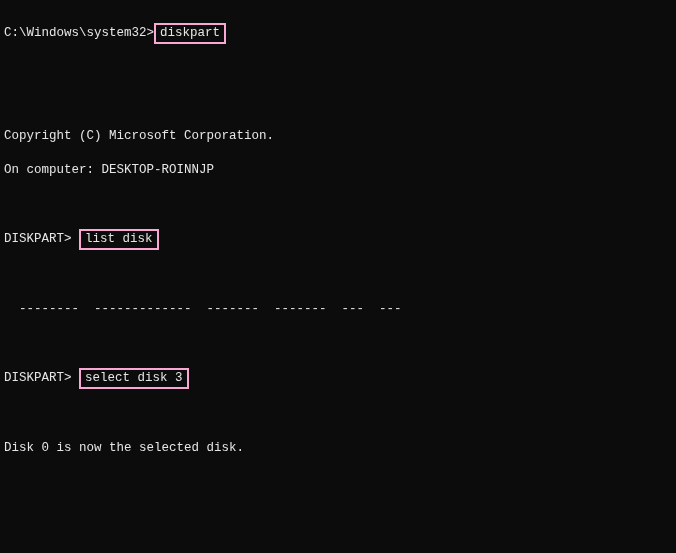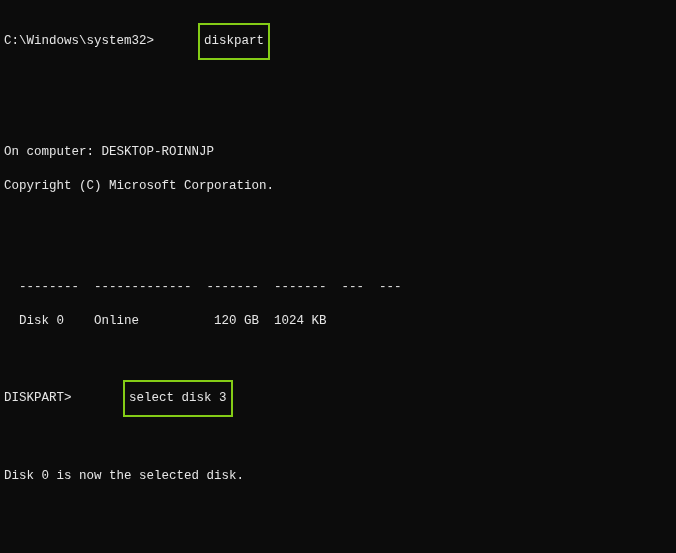--- a/index.html
+++ b/index.html
@@ -11,40 +11,39 @@
     font-size: 12.5px;
     line-height: 1.35;
     color: #e6e6e6;
     overflow: hidden;
   }
   .terminal {
     padding: 6px 4px;
     white-space: pre;
   }
   .hl {
-    border: 2px solid #84cc16;
-    padding: 8px 4px;
+    border: 2px solid #f9a8d4;
+    padding: 0 4px;
     display: inline-block;
-    margin-left: 44px;
   }
   .row { display: block; }
 </style>
 </head>
 <body>
 
 <div class="terminal">
 <span class="row"><span>C:\Windows\system32&gt;</span><span class="hl">diskpart</span></span>
 <span class="row"> </span>
 <span class="row"> </span>
+<span class="row">Copyright (C) Microsoft Corporation.</span>
 <span class="row">On computer: DESKTOP-ROINNJP</span>
-<span class="row">Copyright (C) Microsoft Corporation.</span>
 <span class="row"> </span>
+<span class="row"><span>DISKPART&gt;</span> <span class="hl">list disk</span></span>
 <span class="row"> </span>
 <span class="row">  --------  -------------  -------  -------  ---  ---</span>
-<span class="row">  Disk 0    Online          120 GB  1024 KB</span>
 <span class="row"> </span>
 <span class="row"><span>DISKPART&gt;</span> <span class="hl">select disk 3</span></span>
 <span class="row"> </span>
 <span class="row">Disk 0 is now the selected disk.</span>
 
 
 
 
 
 

